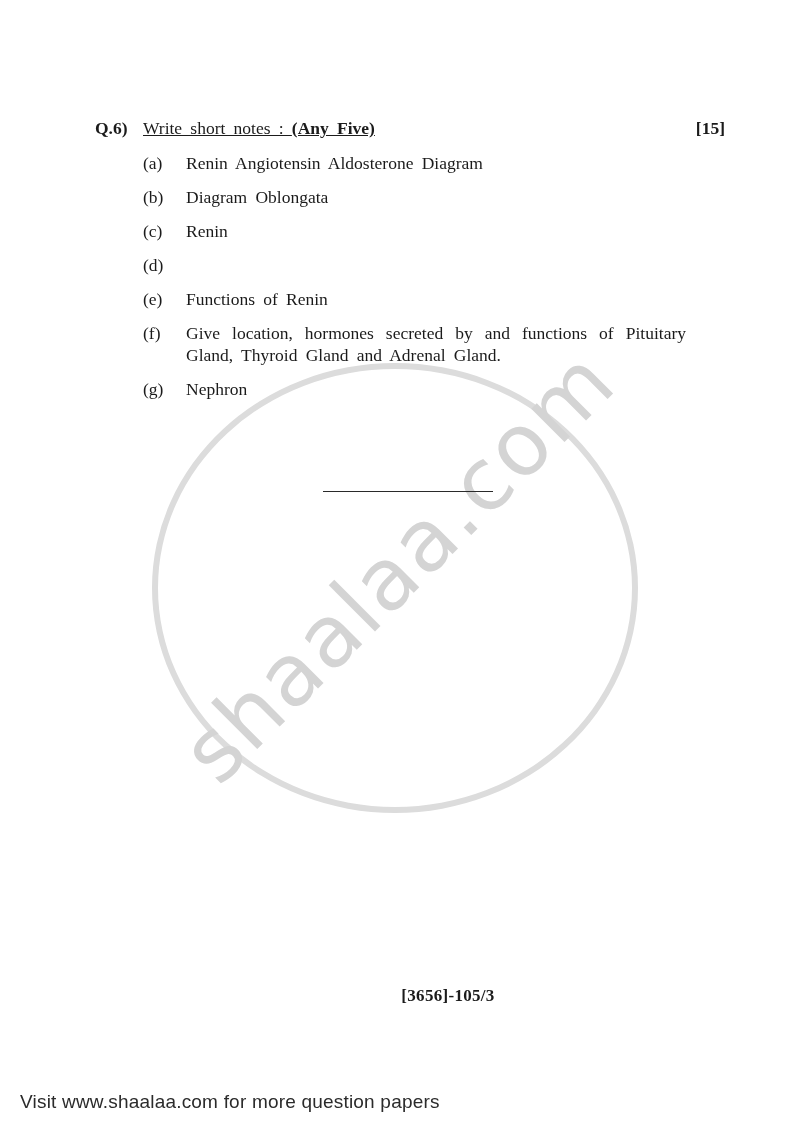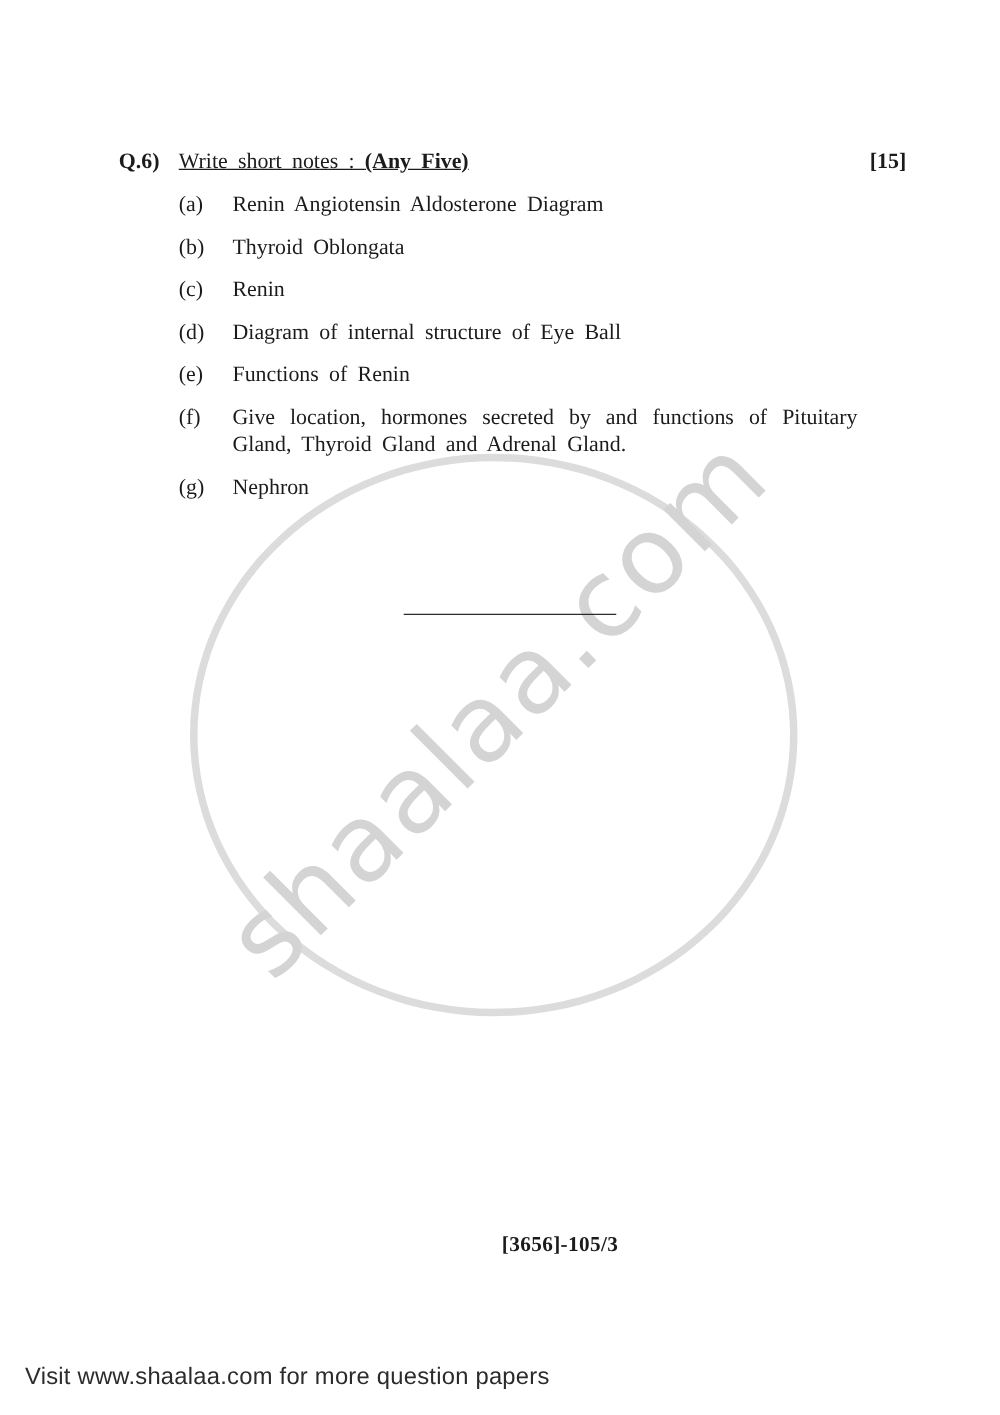--- a/index.html
+++ b/index.html
@@ -99,29 +99,28 @@
       <span class="q-marks">[15]</span>
     </div>
 
     <div class="item-list">
       <div class="item">
         <span class="item-label">(a)</span>
         <span class="item-text">Renin Angiotensin Aldosterone Diagram</span>
       </div>
       <div class="item">
         <span class="item-label">(b)</span>
-        <span class="item-text">Thyroid Oblongata</span>
+        <span class="item-text">Diagram Oblongata</span>
       </div>
       <div class="item">
         <span class="item-label">(c)</span>
         <span class="item-text">Renin</span>
       </div>
       <div class="item">
         <span class="item-label">(d)</span>
-        <span class="item-text">Diagram of internal structure of Eye Ball</span>
       </div>
       <div class="item">
         <span class="item-label">(e)</span>
         <span class="item-text">Functions of Renin</span>
       </div>
       <div class="item">
         <span class="item-label">(f)</span>
         <span class="item-text">Give location, hormones secreted by and functions of Pituitary Gland, Thyroid Gland and Adrenal Gland.</span>
       </div>
       <div class="item">

